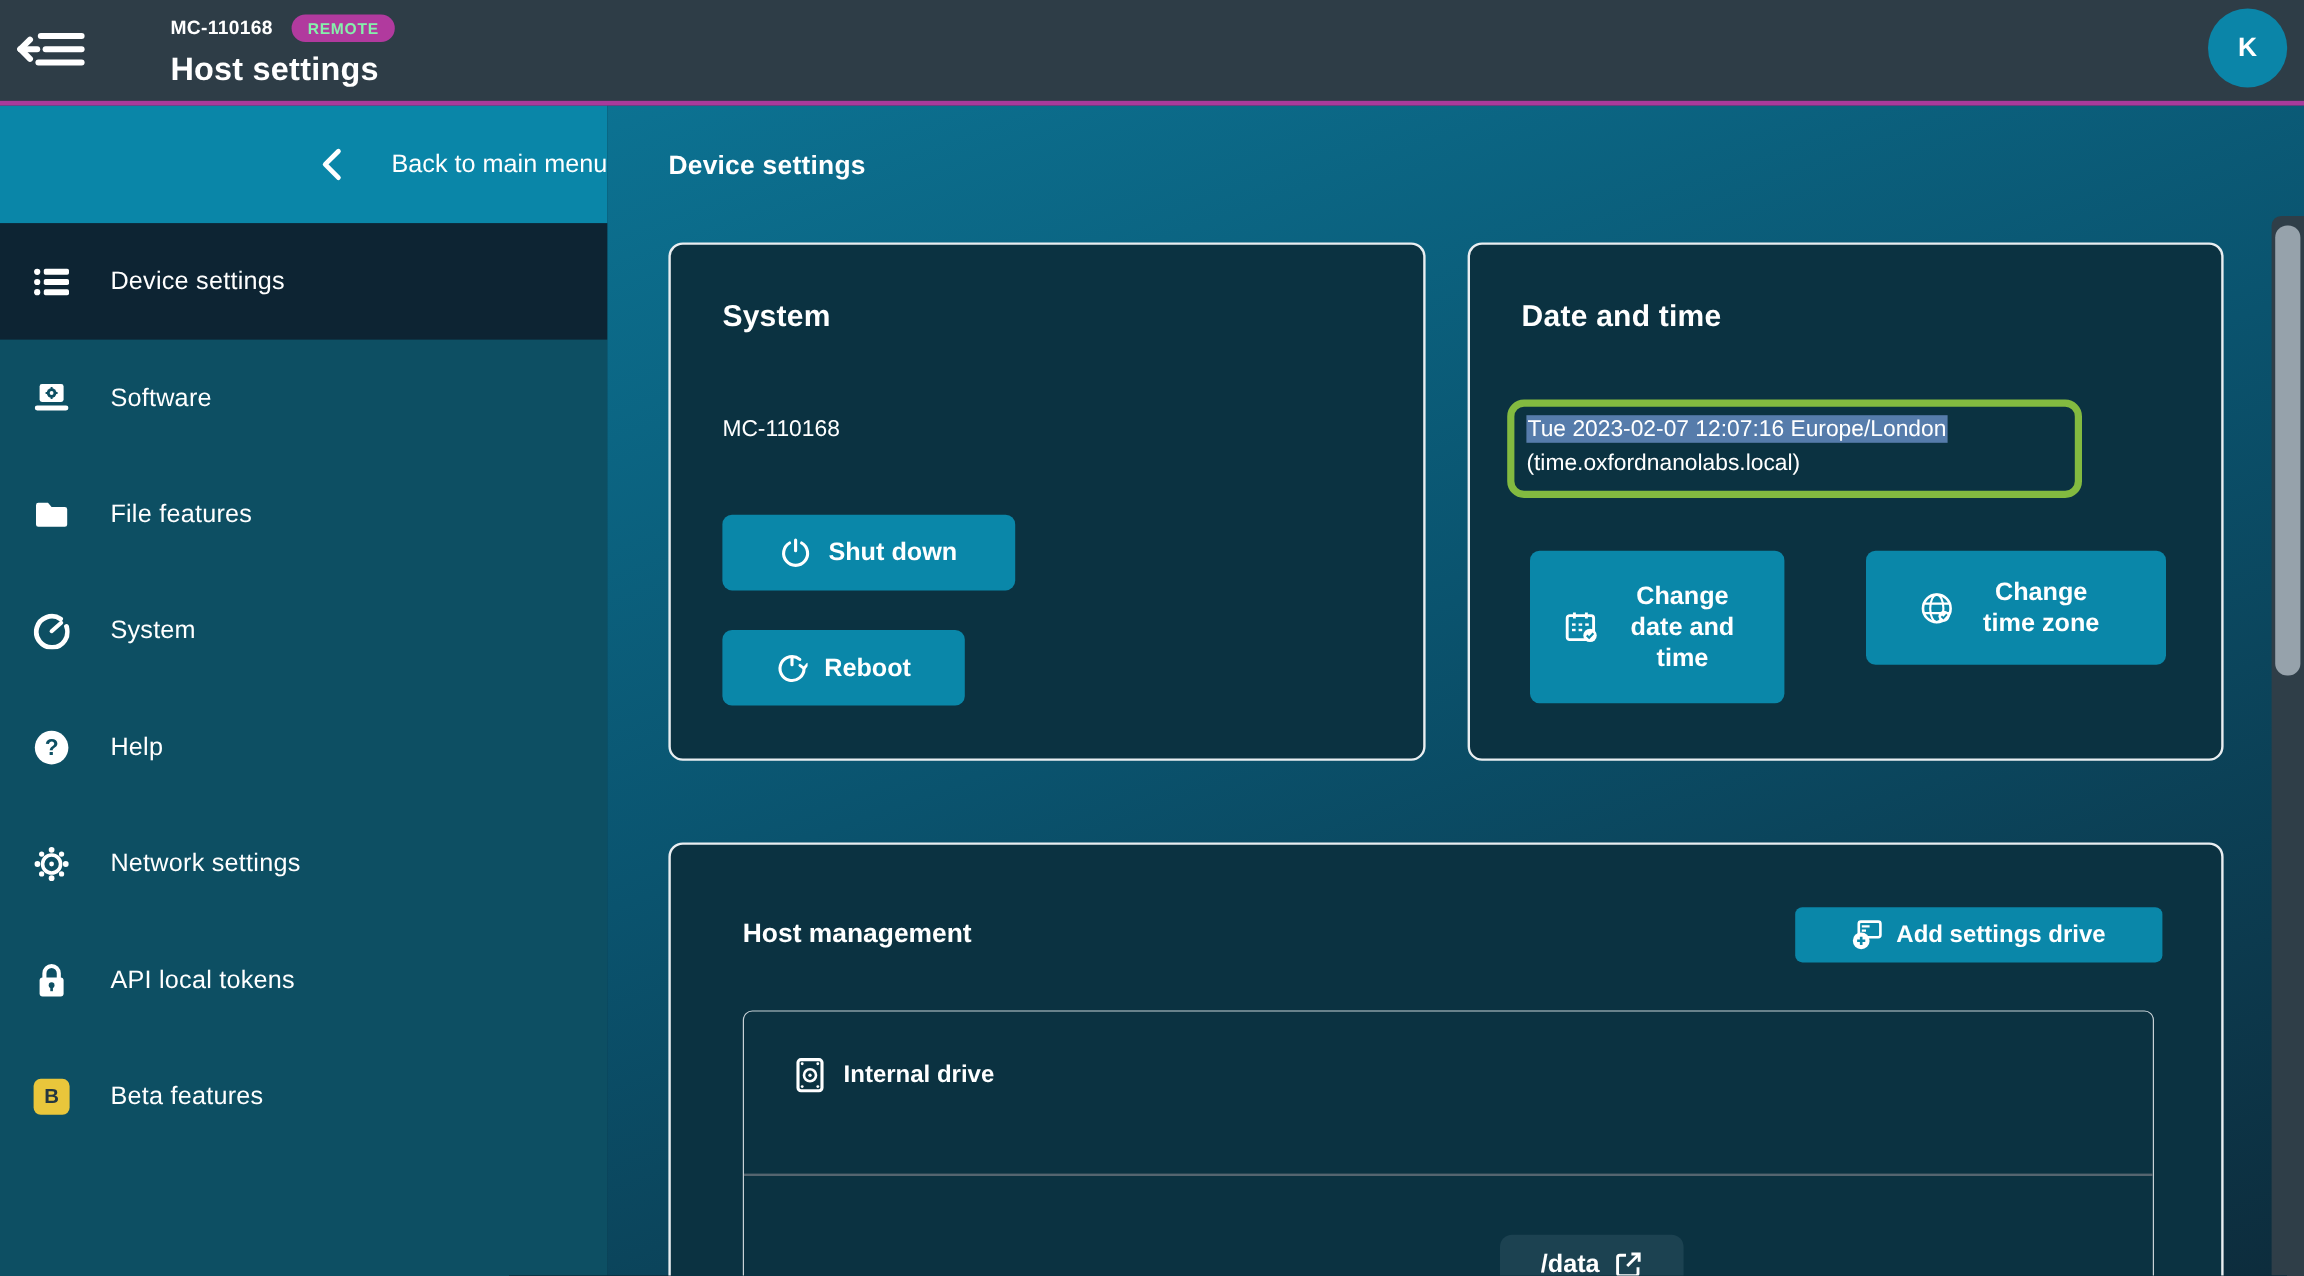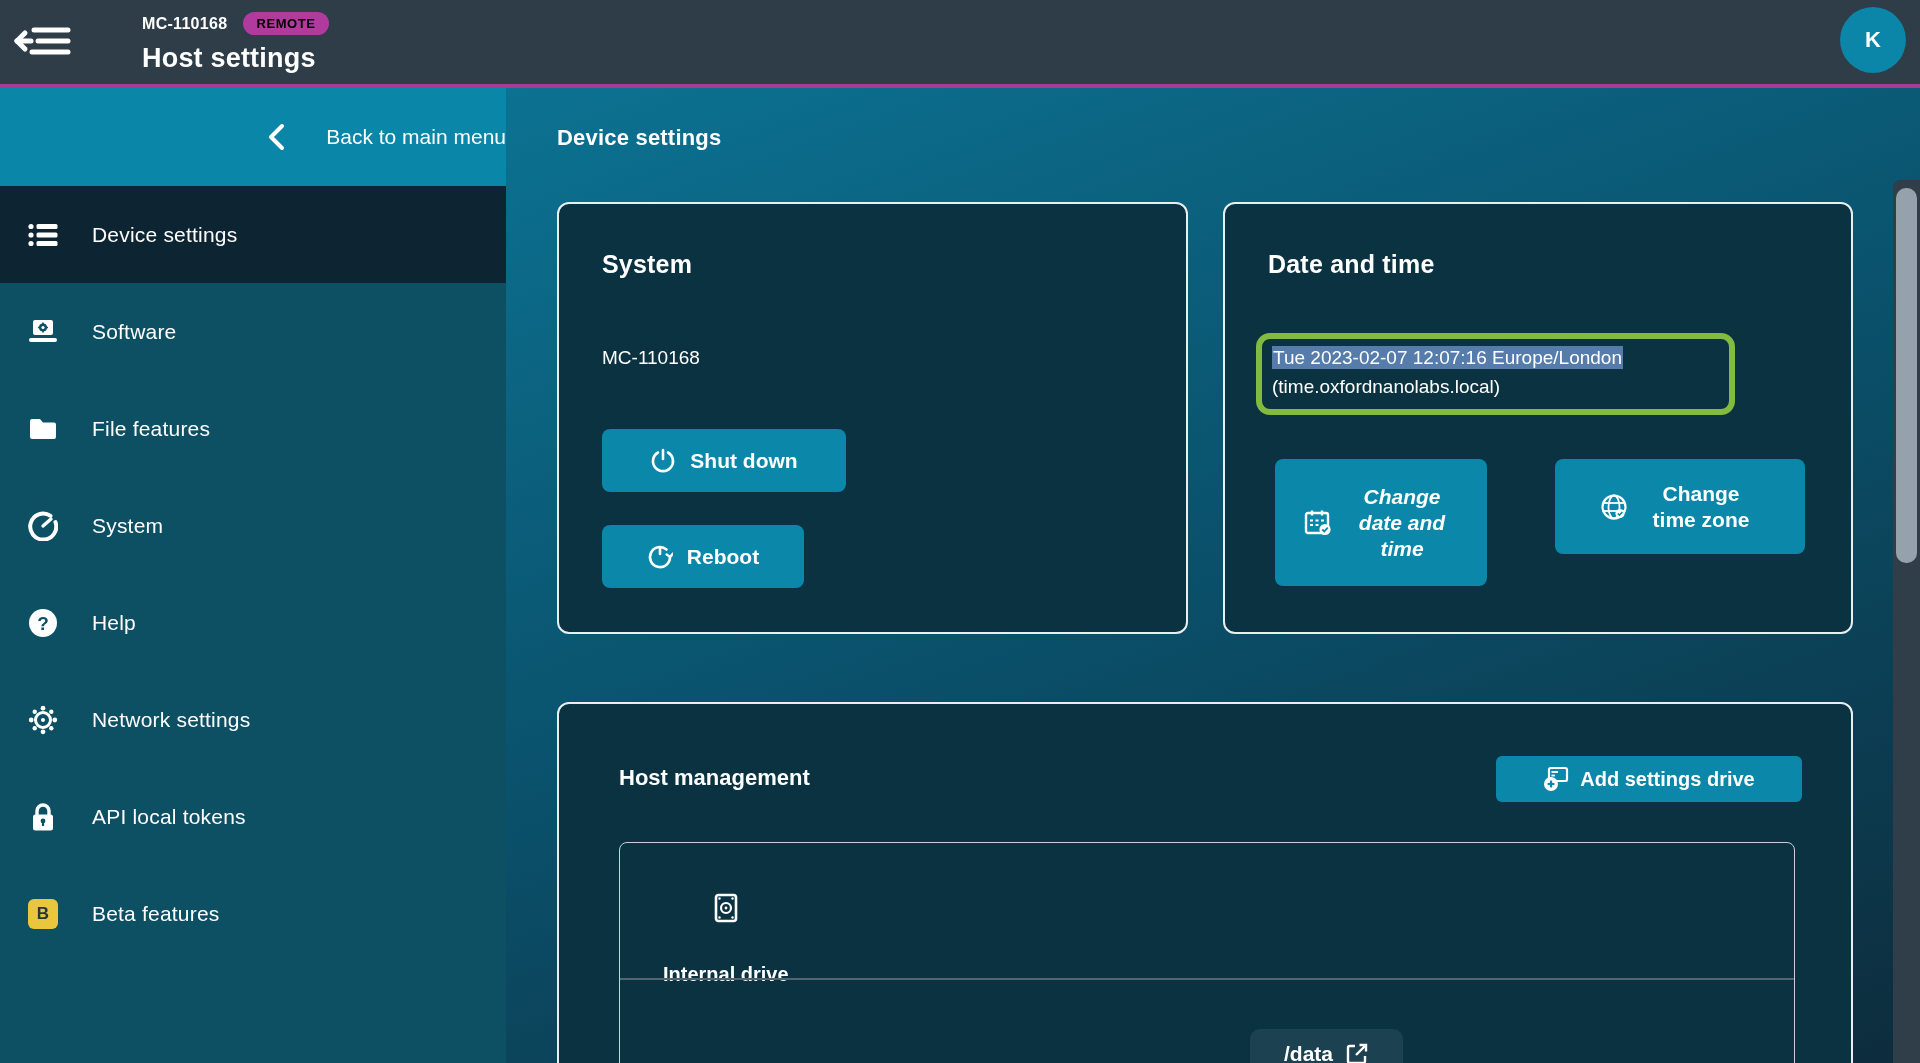--- a/index.html
+++ b/index.html
@@ -8,21 +8,21 @@
     position:relative; width:1920px; height:1063px; overflow:hidden;
     font-family:"Liberation Sans", sans-serif; color:#ffffff;
   }
 
   
   .header { position:absolute; top:0; left:0; right:0; height:84px; background:#2e3d47; z-index:4; }
   .menu-btn { position:absolute; left:13px; top:22px; width:58px; height:38px; background:none; border:none; cursor:pointer; }
   .hdr-text { position:absolute; left:142px; top:12px; }
   .hdr-device-row { display:flex; align-items:center; gap:16px; }
   .hdr-device { font-size:16px; font-weight:bold; letter-spacing:.3px; }
-  .hdr-badge { background:#b13a9e; color:#000000; font-size:13px; font-weight:bold; letter-spacing:.6px; padding:4px 13px; border-radius:13px; }
+  .hdr-badge { background:#b13a9e; color:#86efac; font-size:13px; font-weight:bold; letter-spacing:.6px; padding:4px 13px; border-radius:13px; }
   .hdr-title { font-size:27px; font-weight:bold; margin-top:8px; letter-spacing:.2px; }
   .avatar { position:absolute; left:1840px; top:7px; width:66px; height:66px; border-radius:50%;
             background:#0b85a8; display:flex; align-items:center; justify-content:center;
             font-size:22px; font-weight:bold; border:none; cursor:pointer; color:#fff; }
   .magenta-line { position:absolute; top:84px; left:0; right:0; height:4px; background:#a93a9b; z-index:5; }
 
   
   .sidebar { position:absolute; top:88px; left:0; width:506px; bottom:0; background:#0d4f63; z-index:3; }
   .back-row { height:98px; background:#0a86a8; display:flex; align-items:center; cursor:pointer;justify-content:flex-end; }
   .back-row .chev { margin-left:30px; width:26px; }
@@ -51,32 +51,32 @@
   .btn-shutdown { width:244px; height:63px; }
   .btn-reboot { width:202px; height:63px; }
 
   
   .datetime-card { left:717px; top:114px; width:630px; height:432px; }
   .time-box { position:absolute; left:31px; top:129px; width:479px; height:82px;
               border:6px solid #83ba40; border-radius:14px; background:#0b3241;
               padding:4px 10px; font-size:19px; line-height:29px; }
   .time-sel { background:#567cab; padding:1px 1px; }
   .dt-btn-row { position:absolute; left:50px; top:255px; }
-  .btn-change-dt { position:absolute; left:0; top:0; width:212px; height:127px;font-style:italic; }
+  .btn-change-dt { position:absolute; left:0; top:0; width:212px; height:127px; }
   .btn-change-dt .btn-text { width:112px; line-height:26px; text-align:center; }
   .btn-change-tz { position:absolute; left:280px; top:0; width:250px; height:95px; }
   .btn-change-tz .btn-text { width:118px; line-height:26px; text-align:center; }
 
   
   .disk-card { left:51px; top:614px; width:1296px; height:440px; }
   .disk-title { position:absolute; left:60px; top:61px; font-size:22px; font-weight:bold; }
   .btn-add-drive { position:absolute; left:937px; top:52px; width:306px; height:46px; font-size:20px; gap:11px; border-radius:6px; }
   .drive-panel { position:absolute; left:60px; top:138px; width:1176px; height:380px;
                  border:1.5px solid #c7d1d6; border-radius:8px; }
-  .drive-row { position:absolute; left:43px; top:50px; display:flex; align-items:center; gap:40px;flex-direction:column; }
+  .drive-row { position:absolute; left:43px; top:38px; display:flex; align-items:center; gap:16px; }
   .drive-label { font-size:20px; font-weight:bold; }
   .drive-divider { position:absolute; left:0; right:0; top:135px; height:2px; background:#55656f; }
   .data-chip { position:absolute; left:630px; top:186px; width:153px; height:70px;
                background:#1c4251; border-radius:10px 10px 0 0; display:flex; justify-content:center;
                gap:12px; padding-top:13px; font-size:21px; font-weight:bold; cursor:pointer; }
 
   
   .scroll-track { position:absolute; right:0; top:180px; width:27px; height:883px;
                   background:#2f3e48; border-radius:8px 0 0 0; z-index:6; }
   .scroll-thumb { position:absolute; right:3px; top:8px; width:21px; height:375px;

